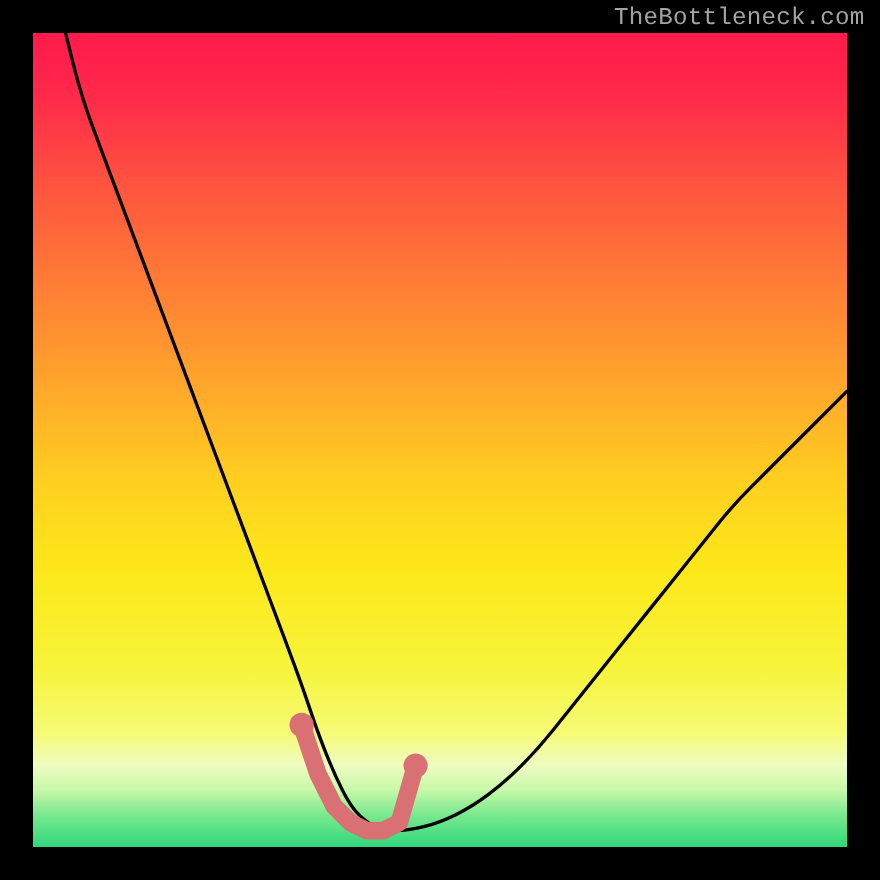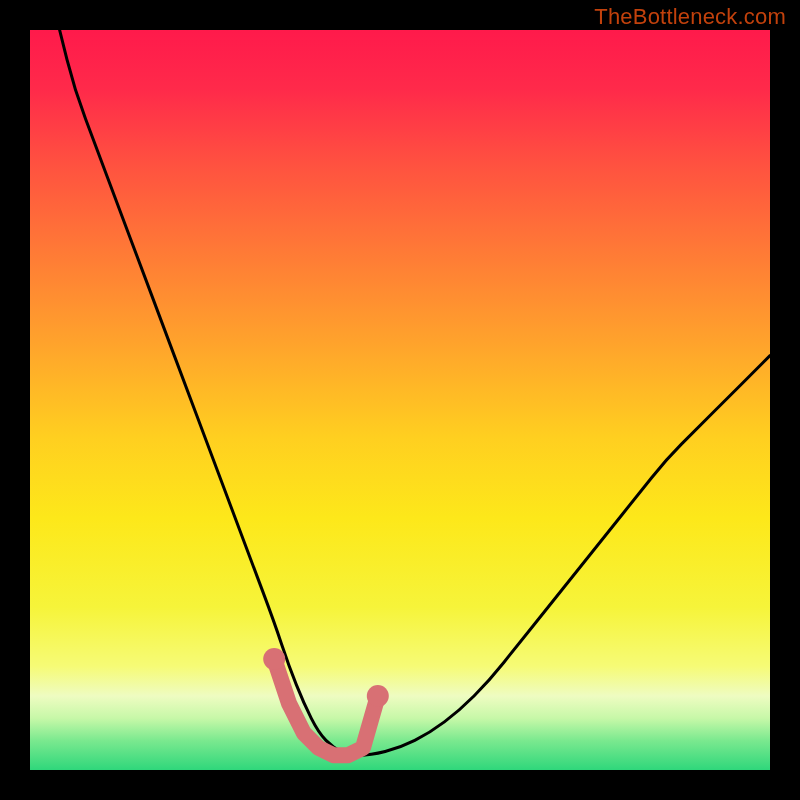--- a/index.html
+++ b/index.html
@@ -25,23 +25,23 @@
     width: 740px;
     height: 740px;
   }
   svg {
     display: block;
   }
   .watermark {
     position: absolute;
     top: 4px;
     right: 14px;
-    font-family: Liberation Sans, sans-serif;
+    font-family: Liberation Mono, monospace;
     font-size: 22px;
-    color: #c2410c;
+    color: #a3a3a3;
     letter-spacing: 0.2px;
     user-select: none;
   }
 </style>
 </head>
 <body>
 
 <div class="frame">
   <div class="plot-area">
     <svg id="chart-svg" width="740" height="740" viewBox="0 0 740 740" preserveAspectRatio="none">

